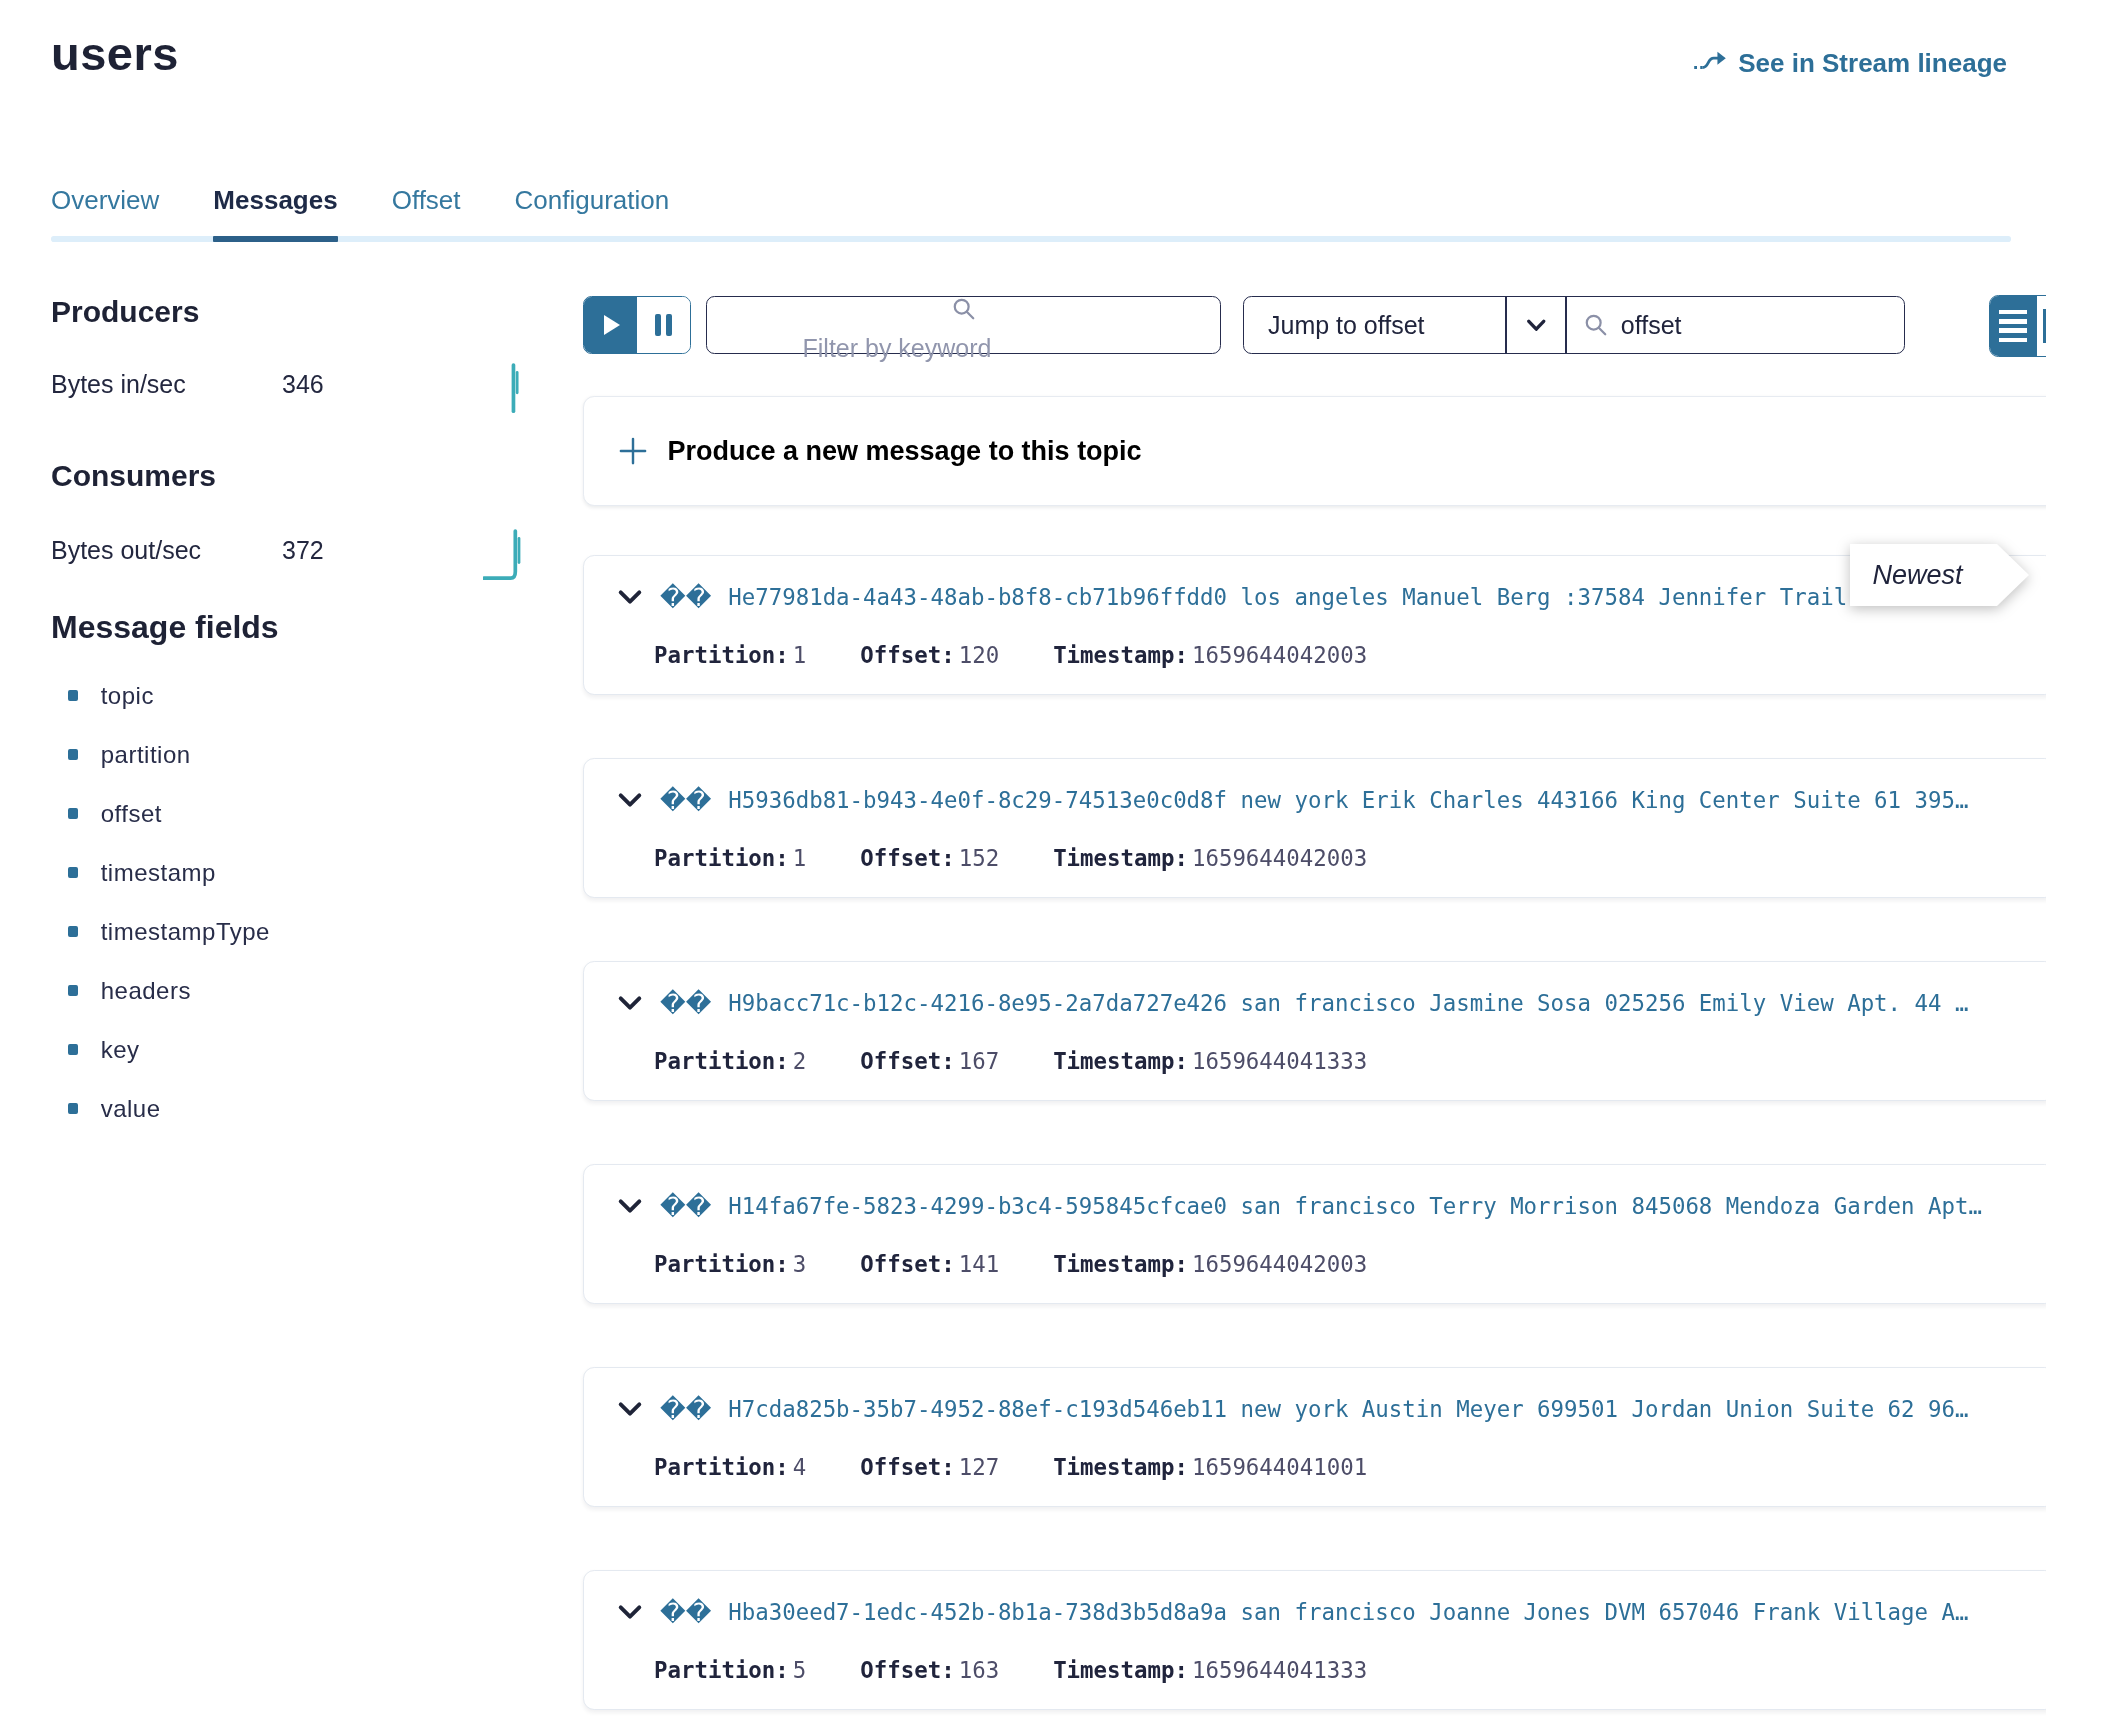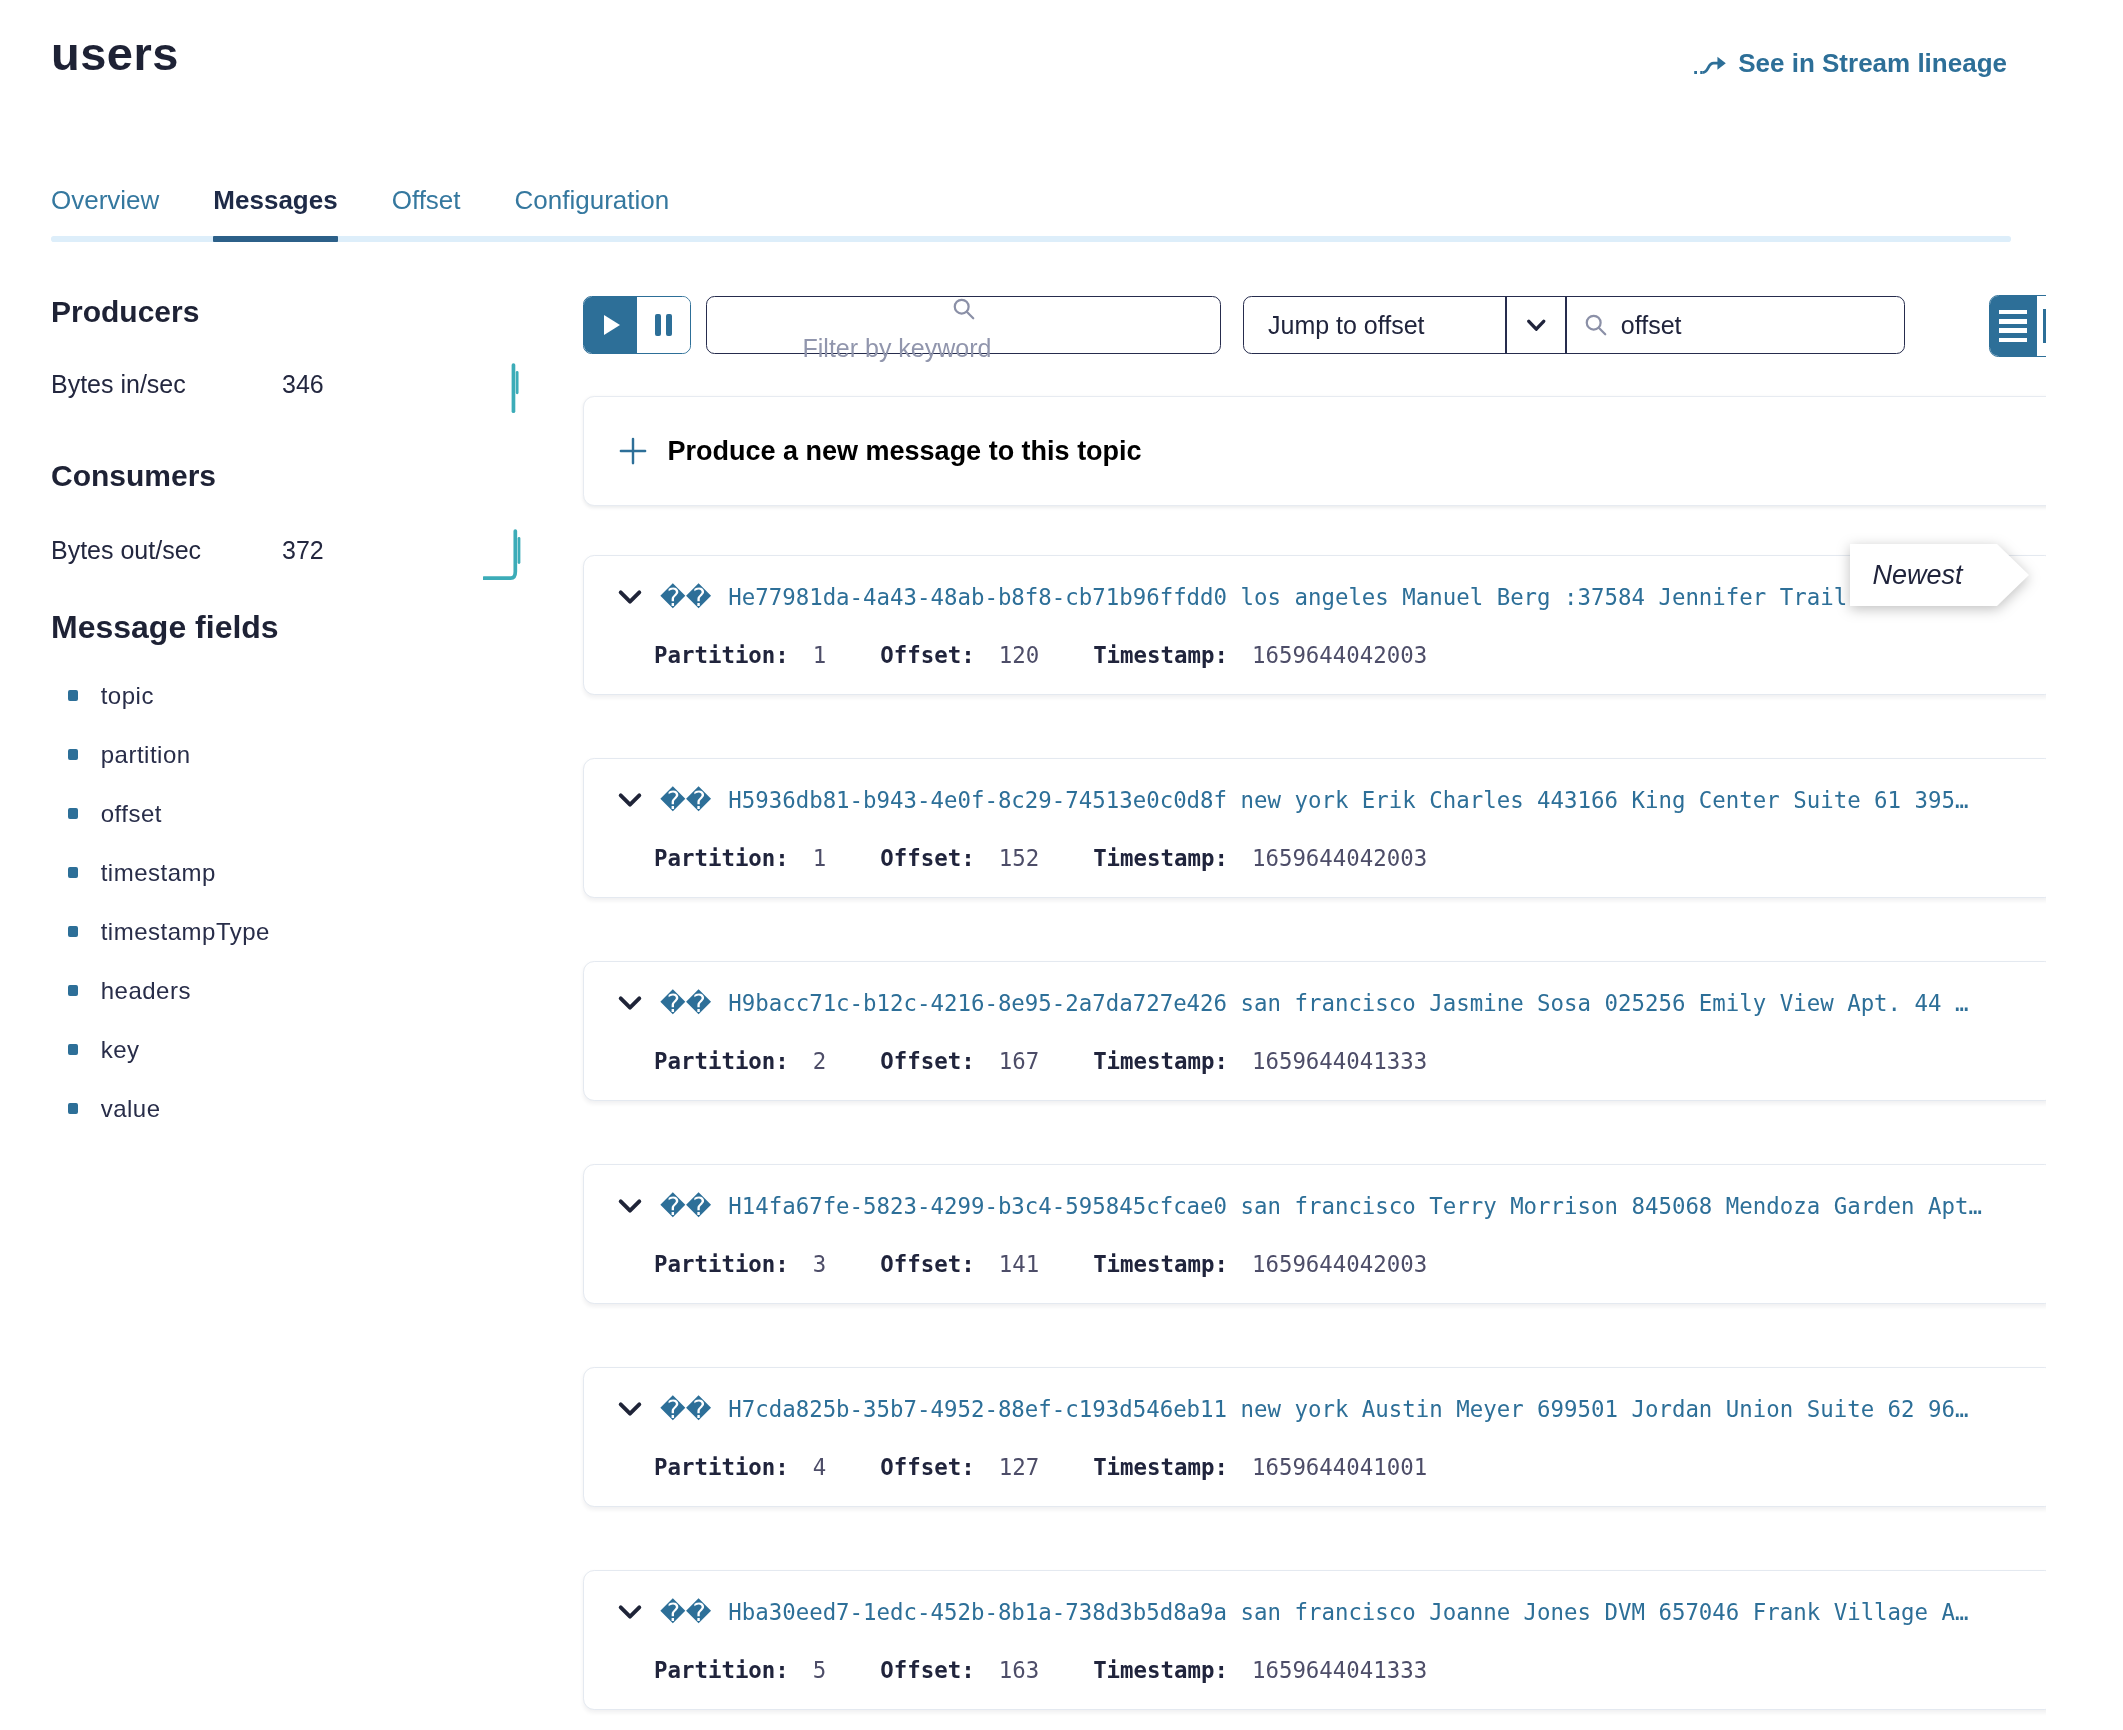--- a/index.html
+++ b/index.html
@@ -4,21 +4,21 @@
 <style>
   * { margin:0; padding:0; box-sizing:border-box; }
   html,body { background:#ffffff; }
   #app {
     position:relative; width:2046px; height:1730px; overflow:hidden;
     background:#ffffff; font-family:"Liberation Sans", sans-serif; color:#20243c;
   }
 
   
   .page-title { position:absolute; left:51px; top:26px; font-size:47px; font-weight:800; letter-spacing:0.5px; color:#1e2235; }
-  .lineage-link { position:absolute; right:39px; top:48px; display:flex; align-items:flex-end; gap:11.2px;
+  .lineage-link { position:absolute; right:39px; top:48px; display:flex; align-items:flex-start; gap:11.2px;
     color:#2d6f98; font-size:26px; font-weight:700; cursor:pointer; }
 
   
   .tabs { position:absolute; left:51px; top:185px; right:35px; display:flex; gap:54px; }
   .tabs .bar { position:absolute; left:0; right:0; bottom:0; height:5.6px; background:#ddeefa; border-radius:2.8px; }
   .tab { position:relative; padding-bottom:26px; font-size:26px; color:#35789f; cursor:pointer; }
   .tab.active { color:#1e2a47; font-weight:700; }
   .tab.active::after { content:""; position:absolute; left:0; right:0; bottom:0; height:6.5px; background:#2c6089; z-index:2; border-radius:0.9px; }
 
   
@@ -69,21 +69,21 @@
 
   
   .msg-list { position:absolute; left:583px; top:555px; width:1473px; display:flex; flex-direction:column; gap:63px; }
   .msg-card { position:relative; height:140px; background:#fff; border:0.9px solid #e4e9f0; border-radius:11.2px;
     box-shadow:0 2.8px 4.7px rgba(16,24,40,.06); overflow:hidden; }
   .msg-line1 { position:absolute; left:33px; right:15px; top:28px; display:flex; align-items:center; gap:17px; }
   .uglyphs { font-family:"DejaVu Sans", sans-serif; font-size:25px; color:#2d6f98; line-height:1; white-space:nowrap; }
   .msg-key { font-family:"DejaVu Sans Mono", monospace; font-size:22.4px; color:#2d6f98;
     white-space:nowrap; overflow:hidden; flex:1; }
   .msg-meta { position:absolute; left:70px; top:86px; display:flex; font-family:"DejaVu Sans Mono", monospace; font-size:22.4px; }
-  .meta-group { display:flex; gap:24px; margin-right:54px; }
+  .meta-group { display:flex; gap:4px; margin-right:54px; }
   .meta-label { font-weight:700; color:#20243c; }
   .meta-value { color:#4d4d68; }
 
   
   .scroll-track { position:absolute; left:2068px; top:553px; width:23px; height:1177px; background:#e8f4fc; border-radius:5.6px 5.6px 0 0; }
   .scroll-thumb { position:absolute; left:3.7px; top:7.5px; width:16px; height:151px; background:#9aa1ac; border-radius:8.4px; cursor:pointer; }
 
   
   .newest-tip { position:absolute; left:1850px; top:544px; width:179px; height:62px; z-index:6;
     filter:drop-shadow(0 3.7px 6.5px rgba(0,0,0,.25)); }

